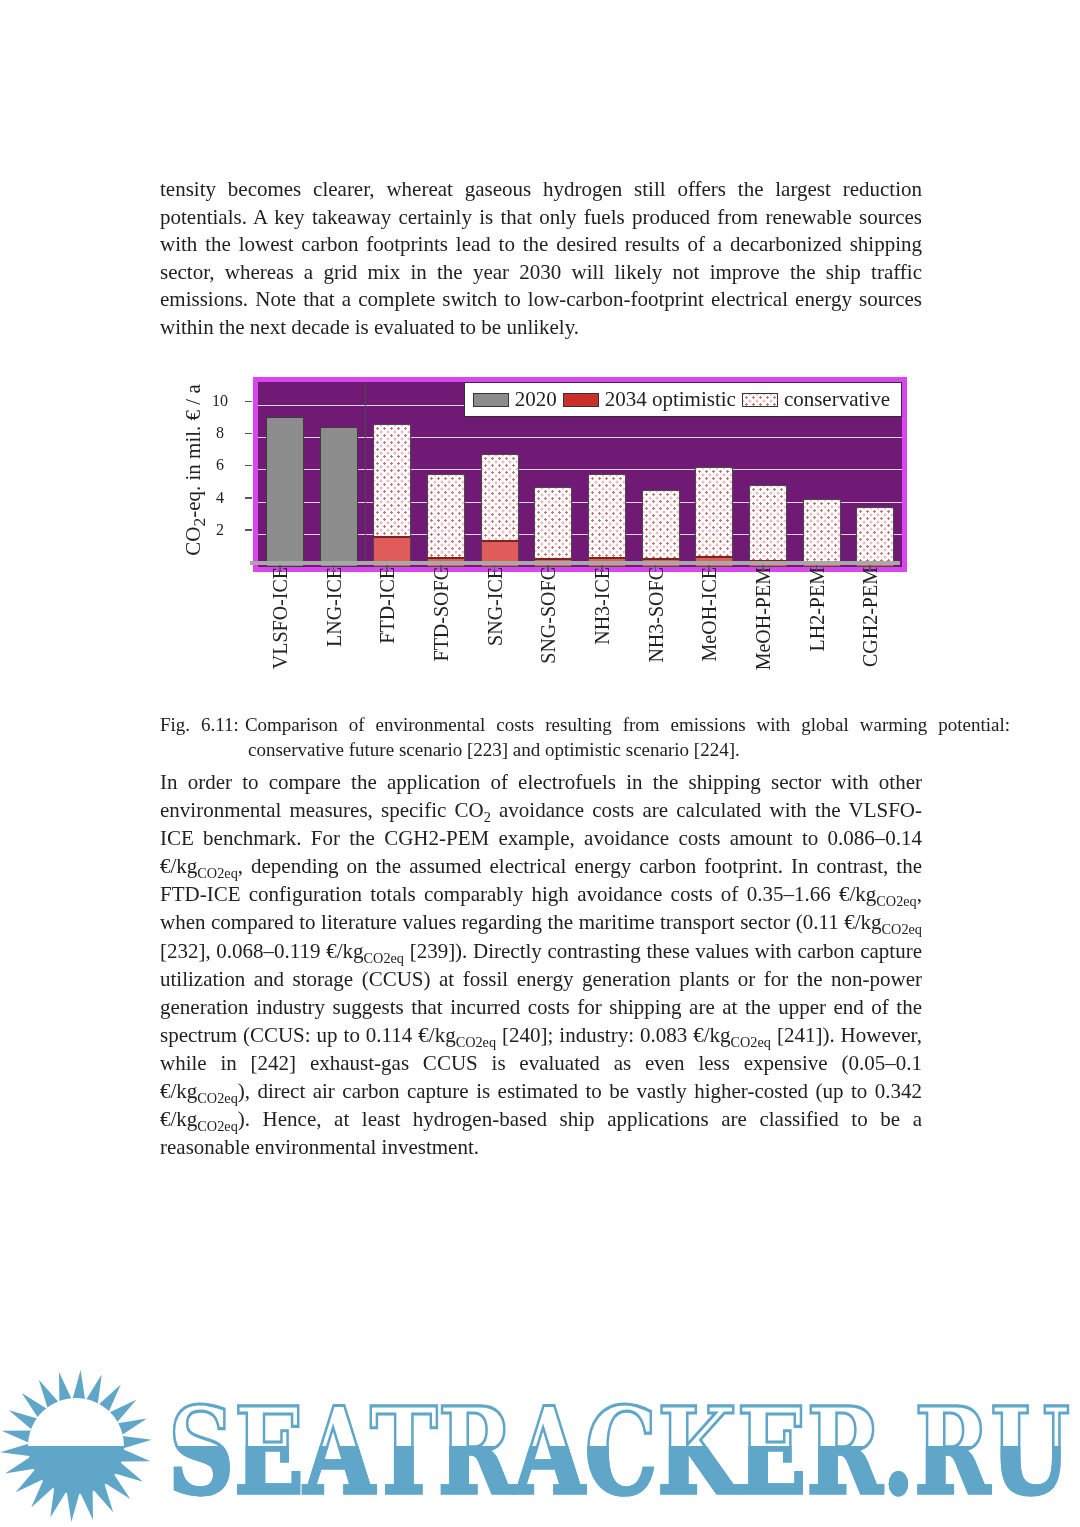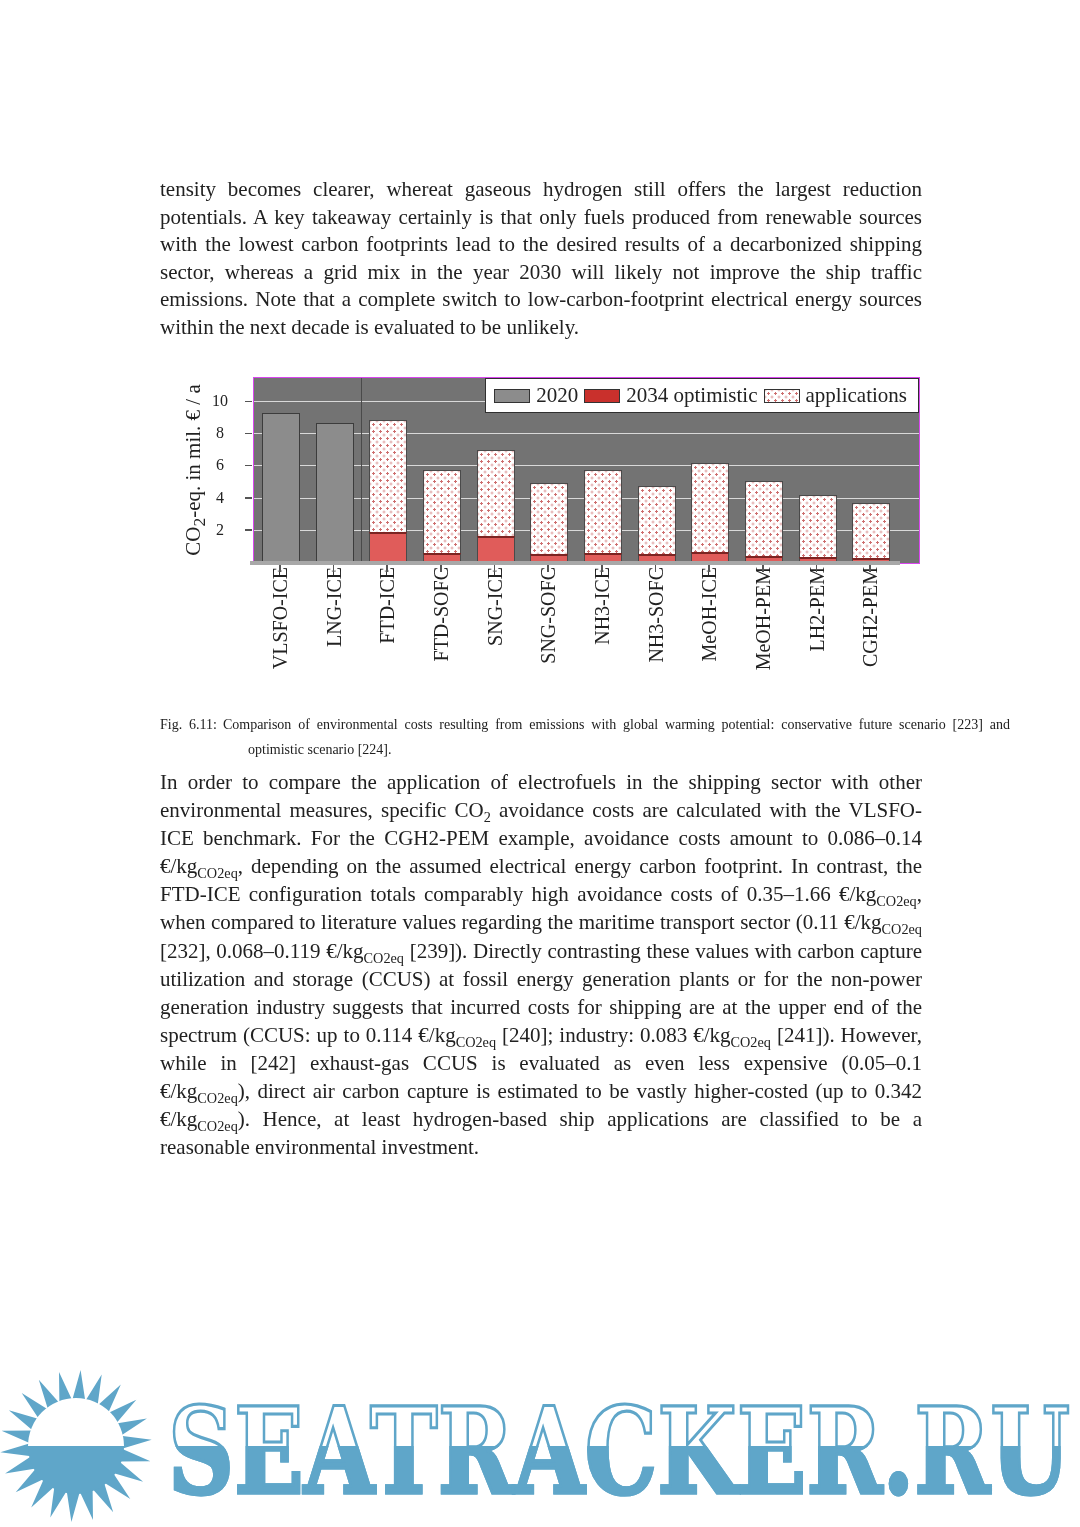--- a/index.html
+++ b/index.html
@@ -10,29 +10,29 @@
   .page{position:absolute;inset:0;}
   .para{
     position:absolute;left:160px;width:762px;margin:0;
     font-size:21px;line-height:27.6px;text-align:justify;color:#212121;
   }
   #para1{top:176px;}
   #para2{top:768px;line-height:28.1px;}
   .para sub,.caption sub{font-size:68%;line-height:0;}
   .caption{
     position:absolute;left:160px;top:712px;width:762px;margin:0;
-    font-size:14px;line-height:25px;color:#212121;
+    font-size:19px;line-height:25px;color:#212121;
     padding-left:88px;text-indent:-88px;text-align:justify;
   }
   .caption .cap-label{margin-right:6px;}
   
   .chart{position:absolute;left:0;top:370px;width:1080px;height:345px;margin:0;}
   .plot{
     position:absolute;left:253px;top:7px;width:644px;height:185px;
-    border:1px solid #d946ef;background:#737373;padding-left:21px;
+    border:5px solid #d946ef;background:#701a75;
   }
   .gridline{position:absolute;left:0;right:0;height:1px;background:#d9d9d9;}
   .divider{position:absolute;top:0;bottom:0;width:1.5px;background:#4a4a4a;z-index:3;}
   .bar{position:absolute;bottom:0;box-sizing:border-box;}
   .bar.gray{background:#8c8c8c;border:1px solid #3c3c3c;z-index:2;}
   .bar.red{border:1px solid #4a4a4a;border-top:2.5px solid #7c2422;z-index:2;}
   .bar.hatch,.hatch-sw{
     background-color:#ffffff;
     background-image:
       radial-gradient(rgba(197,84,84,.85) 1px,transparent 1.35px),
@@ -105,21 +105,21 @@
         <div class="bar hatch" style="left: 544.5px; width: 38px; height: 67.5652px;"></div>
         <div class="bar red" style="left: 544.5px; width: 38px; height: 6.43478px; background: rgb(224, 92, 90);"></div>
         <div class="bar hatch" style="left: 598.167px; width: 38px; height: 59.5217px;"></div>
         <div class="bar red" style="left: 598.167px; width: 38px; height: 4.82609px; background: rgb(224, 92, 90);"></div>
         <div class="legend">
           <div class="sw" style="background: rgb(140, 140, 140);"></div>
           <div class="lg-label">2020</div>
           <div class="sw" style="background: rgb(201, 48, 44);"></div>
           <div class="lg-label">2034 optimistic</div>
           <div class="sw hatch-sw"></div>
-          <div class="lg-label">applications</div>
+          <div class="lg-label">conservative</div>
         </div>
       </div>
     <div class="axisline"></div>
     <div id="axis-extras">
         <div class="ytick" style="left: 199px; top: 146.826px;">2</div>
         <div class="ytickmark" style="left: 245px; top: 159.326px;"></div>
         <div class="ytick" style="left: 199px; top: 114.652px;">4</div>
         <div class="ytickmark" style="left: 245px; top: 127.152px;"></div>
         <div class="ytick" style="left: 199px; top: 82.4783px;">6</div>
         <div class="ytickmark" style="left: 245px; top: 94.9783px;"></div>

